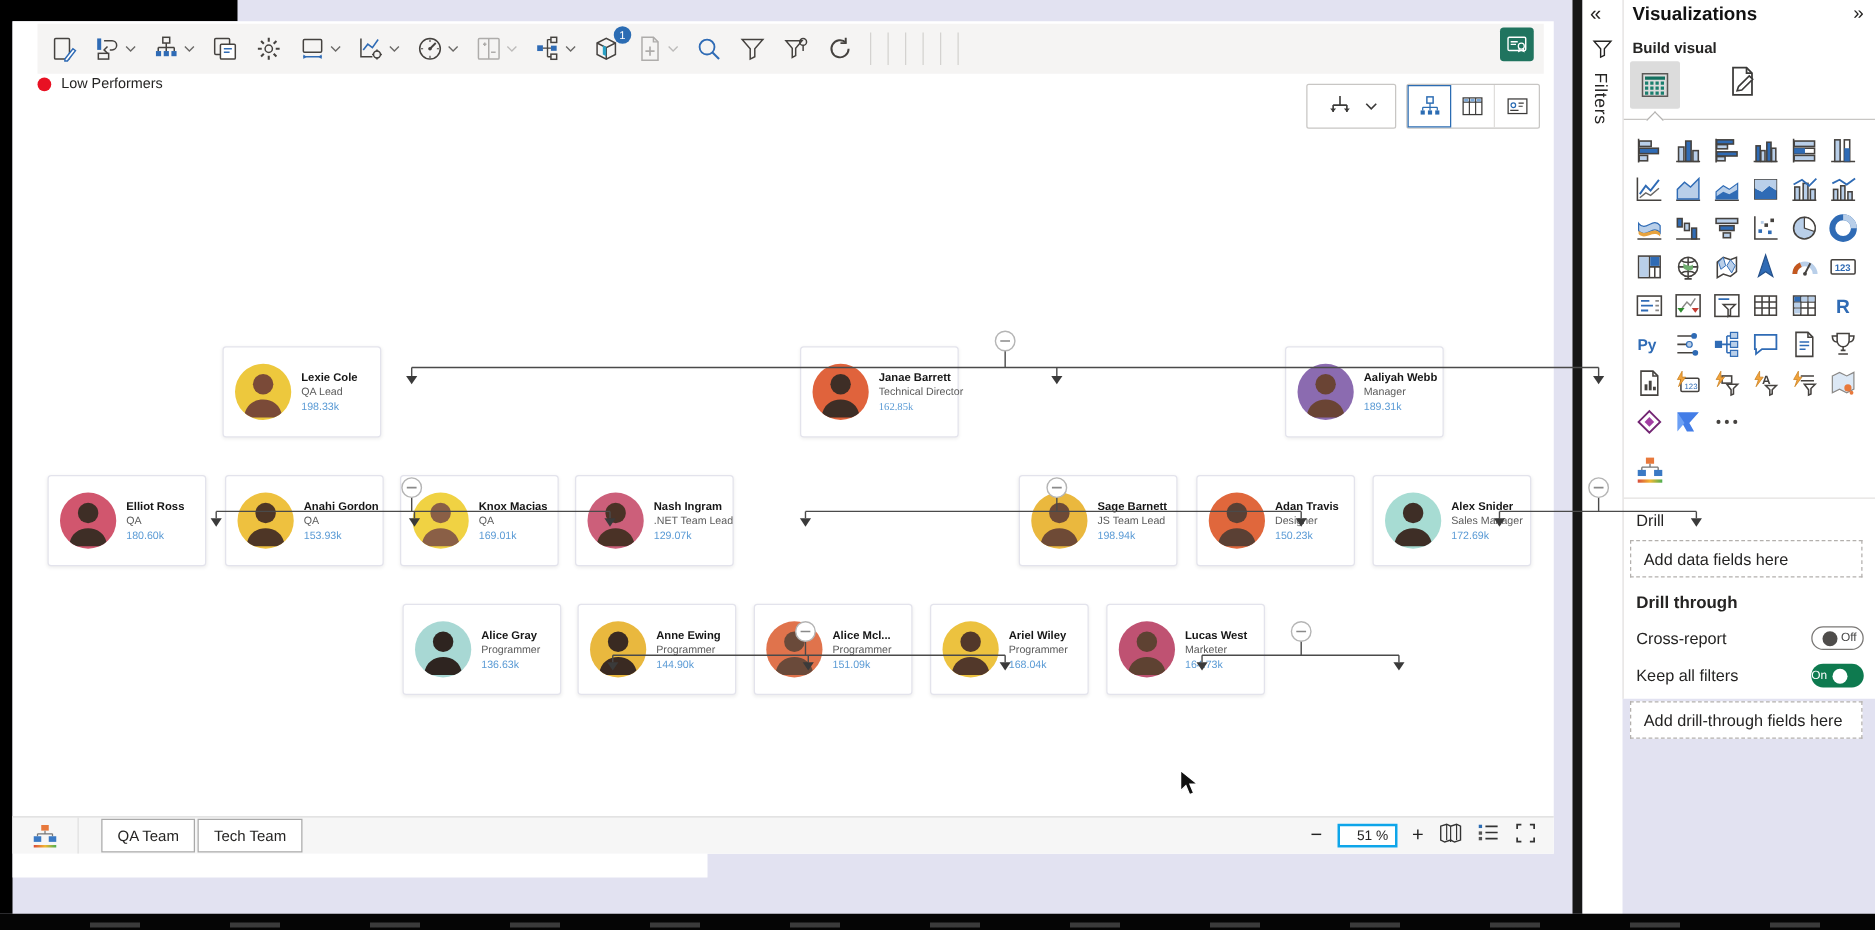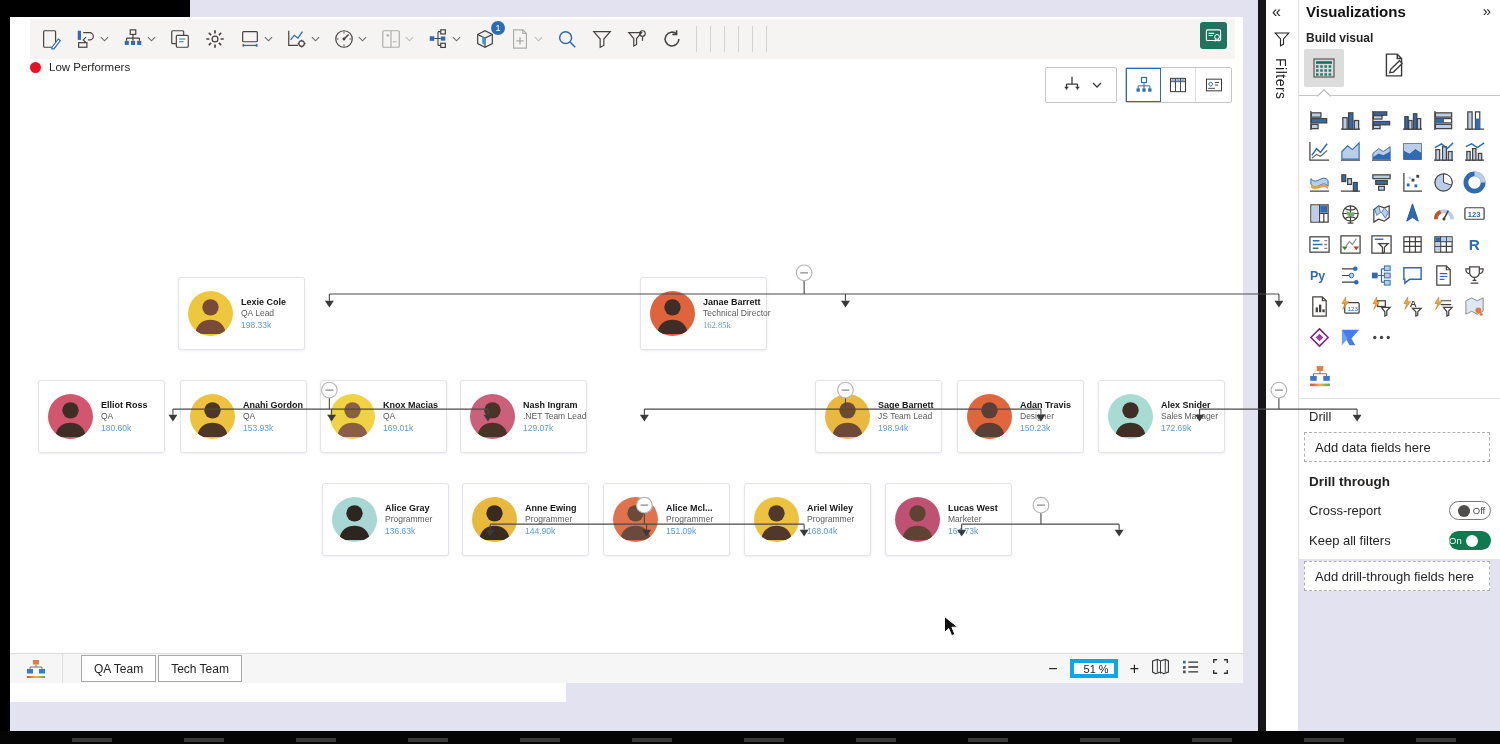--- a/index.html
+++ b/index.html
@@ -45,21 +45,21 @@
   .nval{font-size:8.5px}
   #connector-layer{left:0;top:0;width:1500px;height:744px;pointer-events:none;z-index:5}
   #cursor{left:933px;top:598px;z-index:10}
   
   #statusbar{left:0;bottom:0;width:1233px;height:30px;background:#f6f6f6;border-top:1px solid #dcdcdc;
       display:flex;align-items:center;box-sizing:border-box}
   #sb-icon-btn{width:52px;height:29px;display:flex;align-items:center;justify-content:center;border-right:1px solid #e0e0e0}
   .sb-tab{height:27px;border:1px solid #a9a9a9;background:#fff;display:flex;align-items:center;
       padding:0 12px;font-size:12px;margin-right:2px;min-width:72px;box-sizing:border-box}
   #sb-right{margin-left:auto;display:flex;align-items:center;gap:12px;padding-right:14px}
-  #zoom-box{width:48px;height:19px;border:4px solid #0ea5e9;background:#fff;font-size:11px;
+  #zoom-box{width:48px;height:19px;border:2px solid #0ea5e9;background:#fff;font-size:11px;
       display:flex;align-items:center;justify-content:flex-end;padding-right:5px;box-sizing:border-box}
   .sb-glyph{font-size:16px;color:#222;line-height:1}
   
   #filters-rail{left:1266px;top:0;width:32px;height:731px;background:#fff}
   #filters-collapse{left:6px;top:3px;font-size:16px;color:#252423}
   #filters-funnel{left:7px;top:30px}
   #filters-vlabel{left:7px;top:58px;writing-mode:vertical-rl;font-size:14px;color:#252423;letter-spacing:.5px}
   
   #viz-panel{left:1298px;top:0;width:202px;height:559px;background:#fff;border-left:1px solid #e3e1df}
   #viz-title{left:7px;top:3px;font-size:15px;font-weight:bold;color:#111}
@@ -312,20 +312,31 @@
     <span class="avatar" style="background-color: rgb(224, 99, 60);"><svg viewBox="0 0 44 44" width="45" height="45">
           <circle cx="22" cy="16" r="8" fill="#3e2e26"></circle>
           <path d="M7 42c1-10 8-14 15-14s14 4 15 14z" fill="#3e2e26"></path>
         </svg></span>
     <div class="ntxt">
         <div class="nname">Janae Barrett</div>
         <div class="ntitle">Technical Director</div>
         <div class="nval" style="color: rgb(91, 155, 213); font-family: Liberation Serif, serif;">162.85k</div>
       </div>
   </div>
+  <div class="node" style="left:1018px;top:260px">
+    <span class="avatar" style="background-color: rgb(139, 107, 176);"><svg viewBox="0 0 44 44" width="45" height="45">
+          <circle cx="22" cy="16" r="8" fill="#6a4434"></circle>
+          <path d="M7 42c1-10 8-14 15-14s14 4 15 14z" fill="#6a4434"></path>
+        </svg></span>
+    <div class="ntxt">
+        <div class="nname">Aaliyah Webb</div>
+        <div class="ntitle">Manager</div>
+        <div class="nval" style="color: rgb(91, 155, 213);">189.31k</div>
+      </div>
+  </div>
   <div class="node" style="left:28px;top:363px">
     <span class="avatar" style="background-color: rgb(209, 86, 110);"><svg viewBox="0 0 44 44" width="45" height="45">
           <circle cx="22" cy="16" r="8" fill="#3e2e26"></circle>
           <path d="M7 42c1-10 8-14 15-14s14 4 15 14z" fill="#3e2e26"></path>
         </svg></span>
     <div class="ntxt">
         <div class="nname">Elliot Ross</div>
         <div class="ntitle">QA</div>
         <div class="nval" style="color: rgb(91, 155, 213);">180.60k</div>
       </div>

